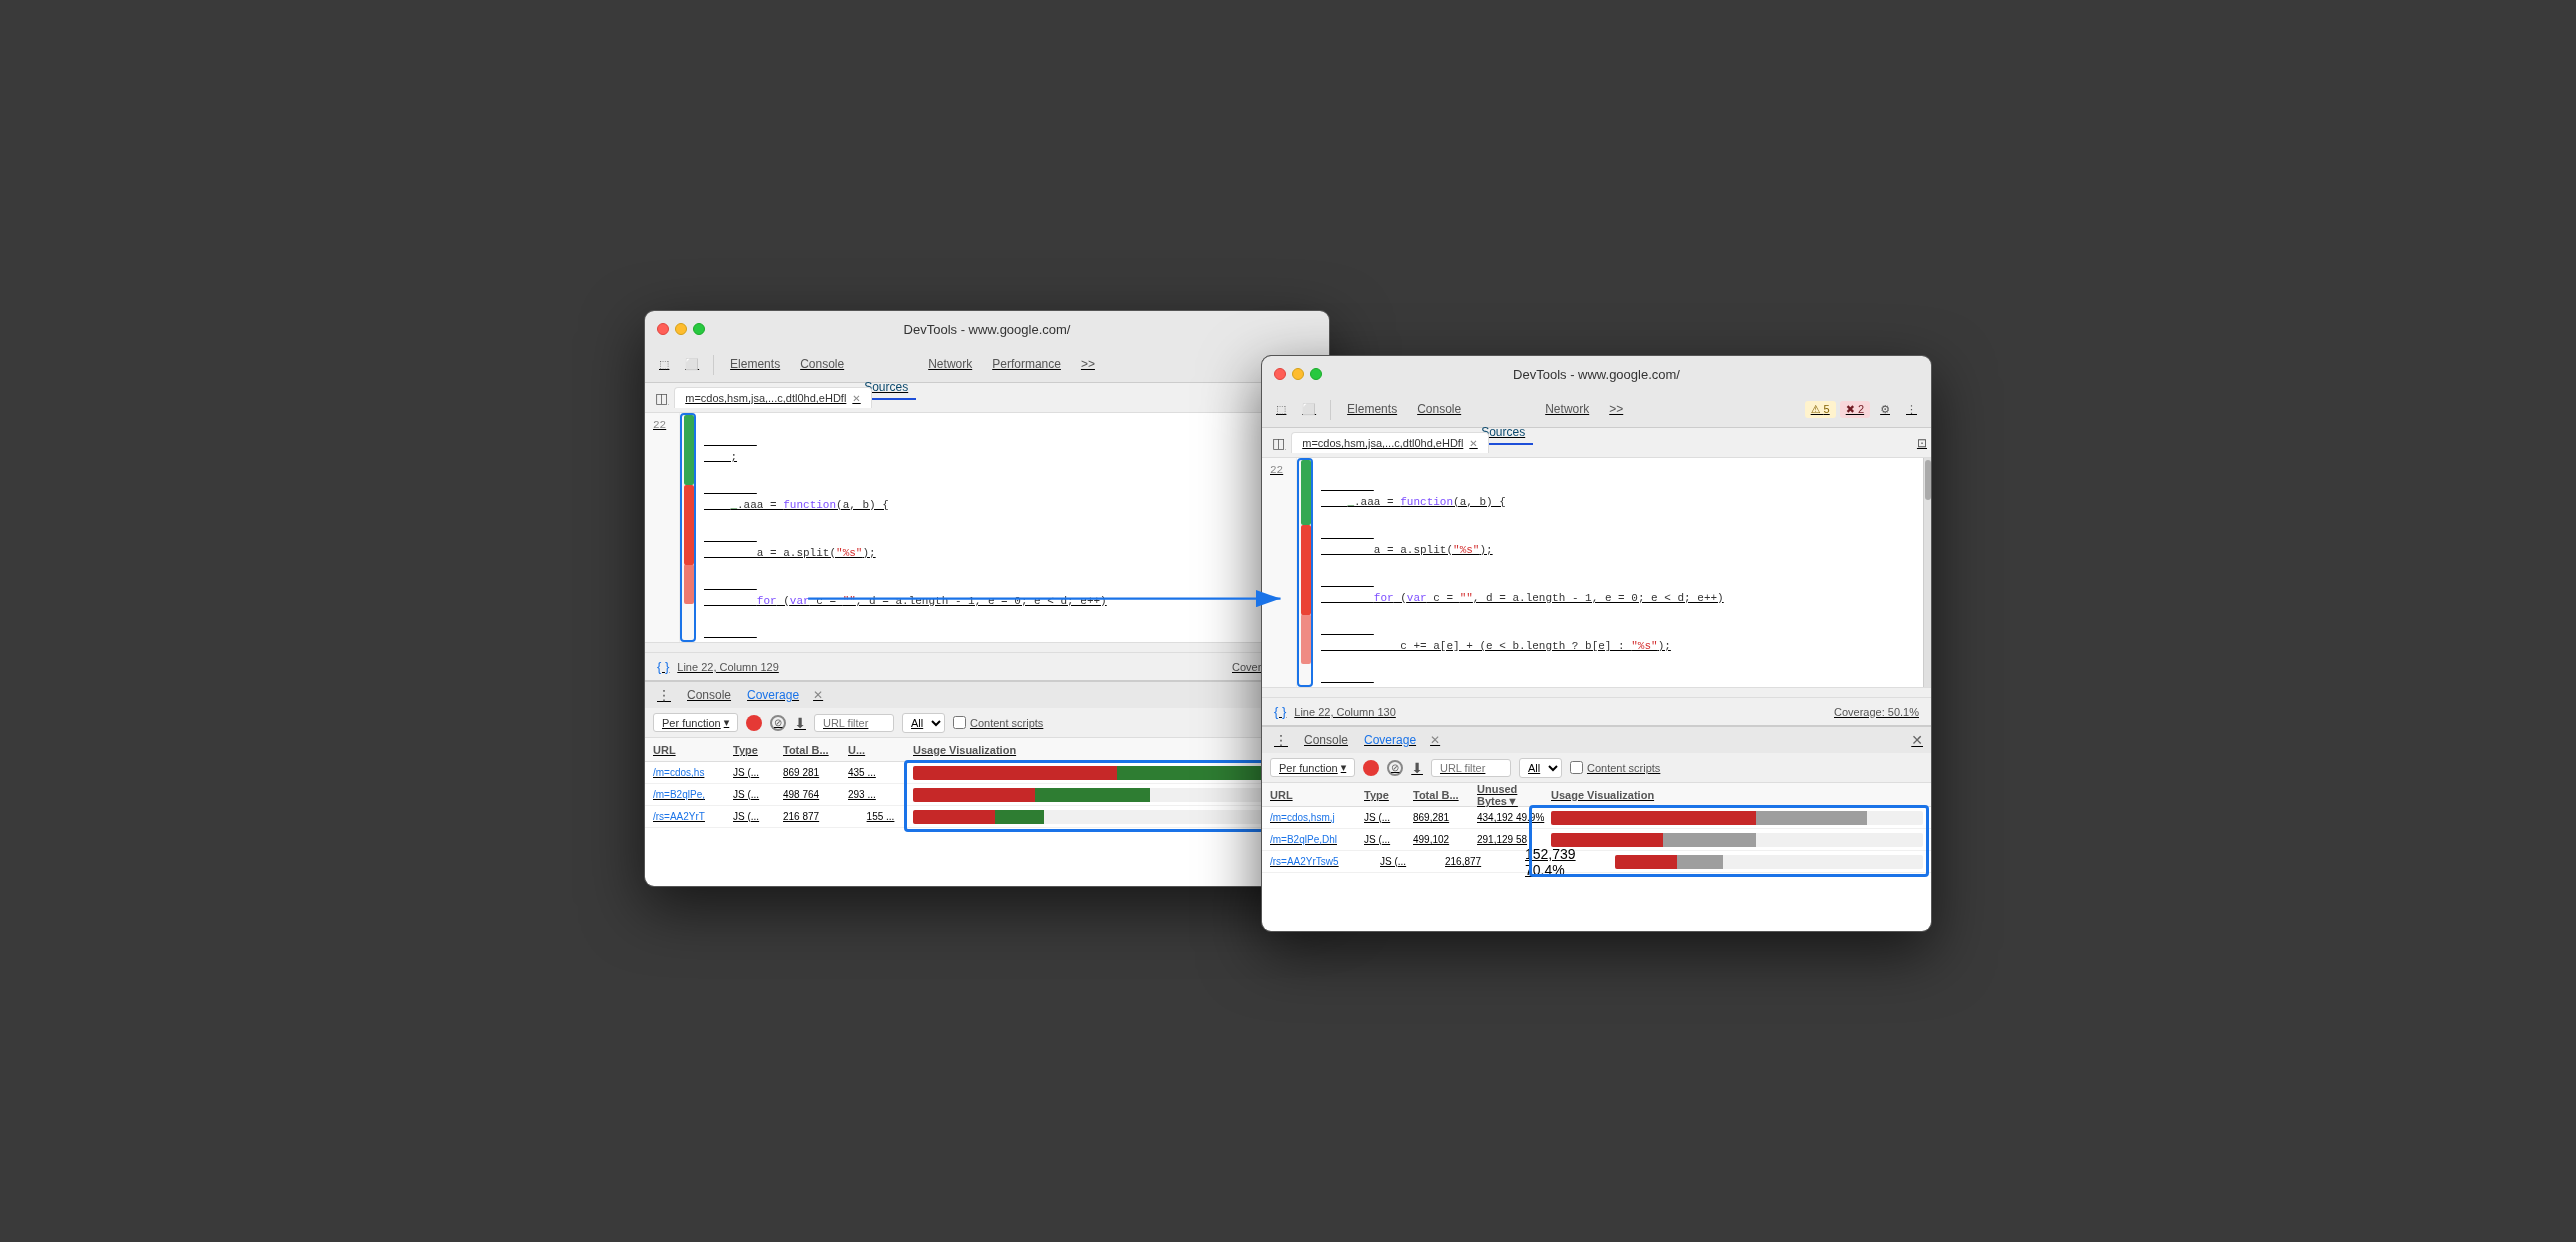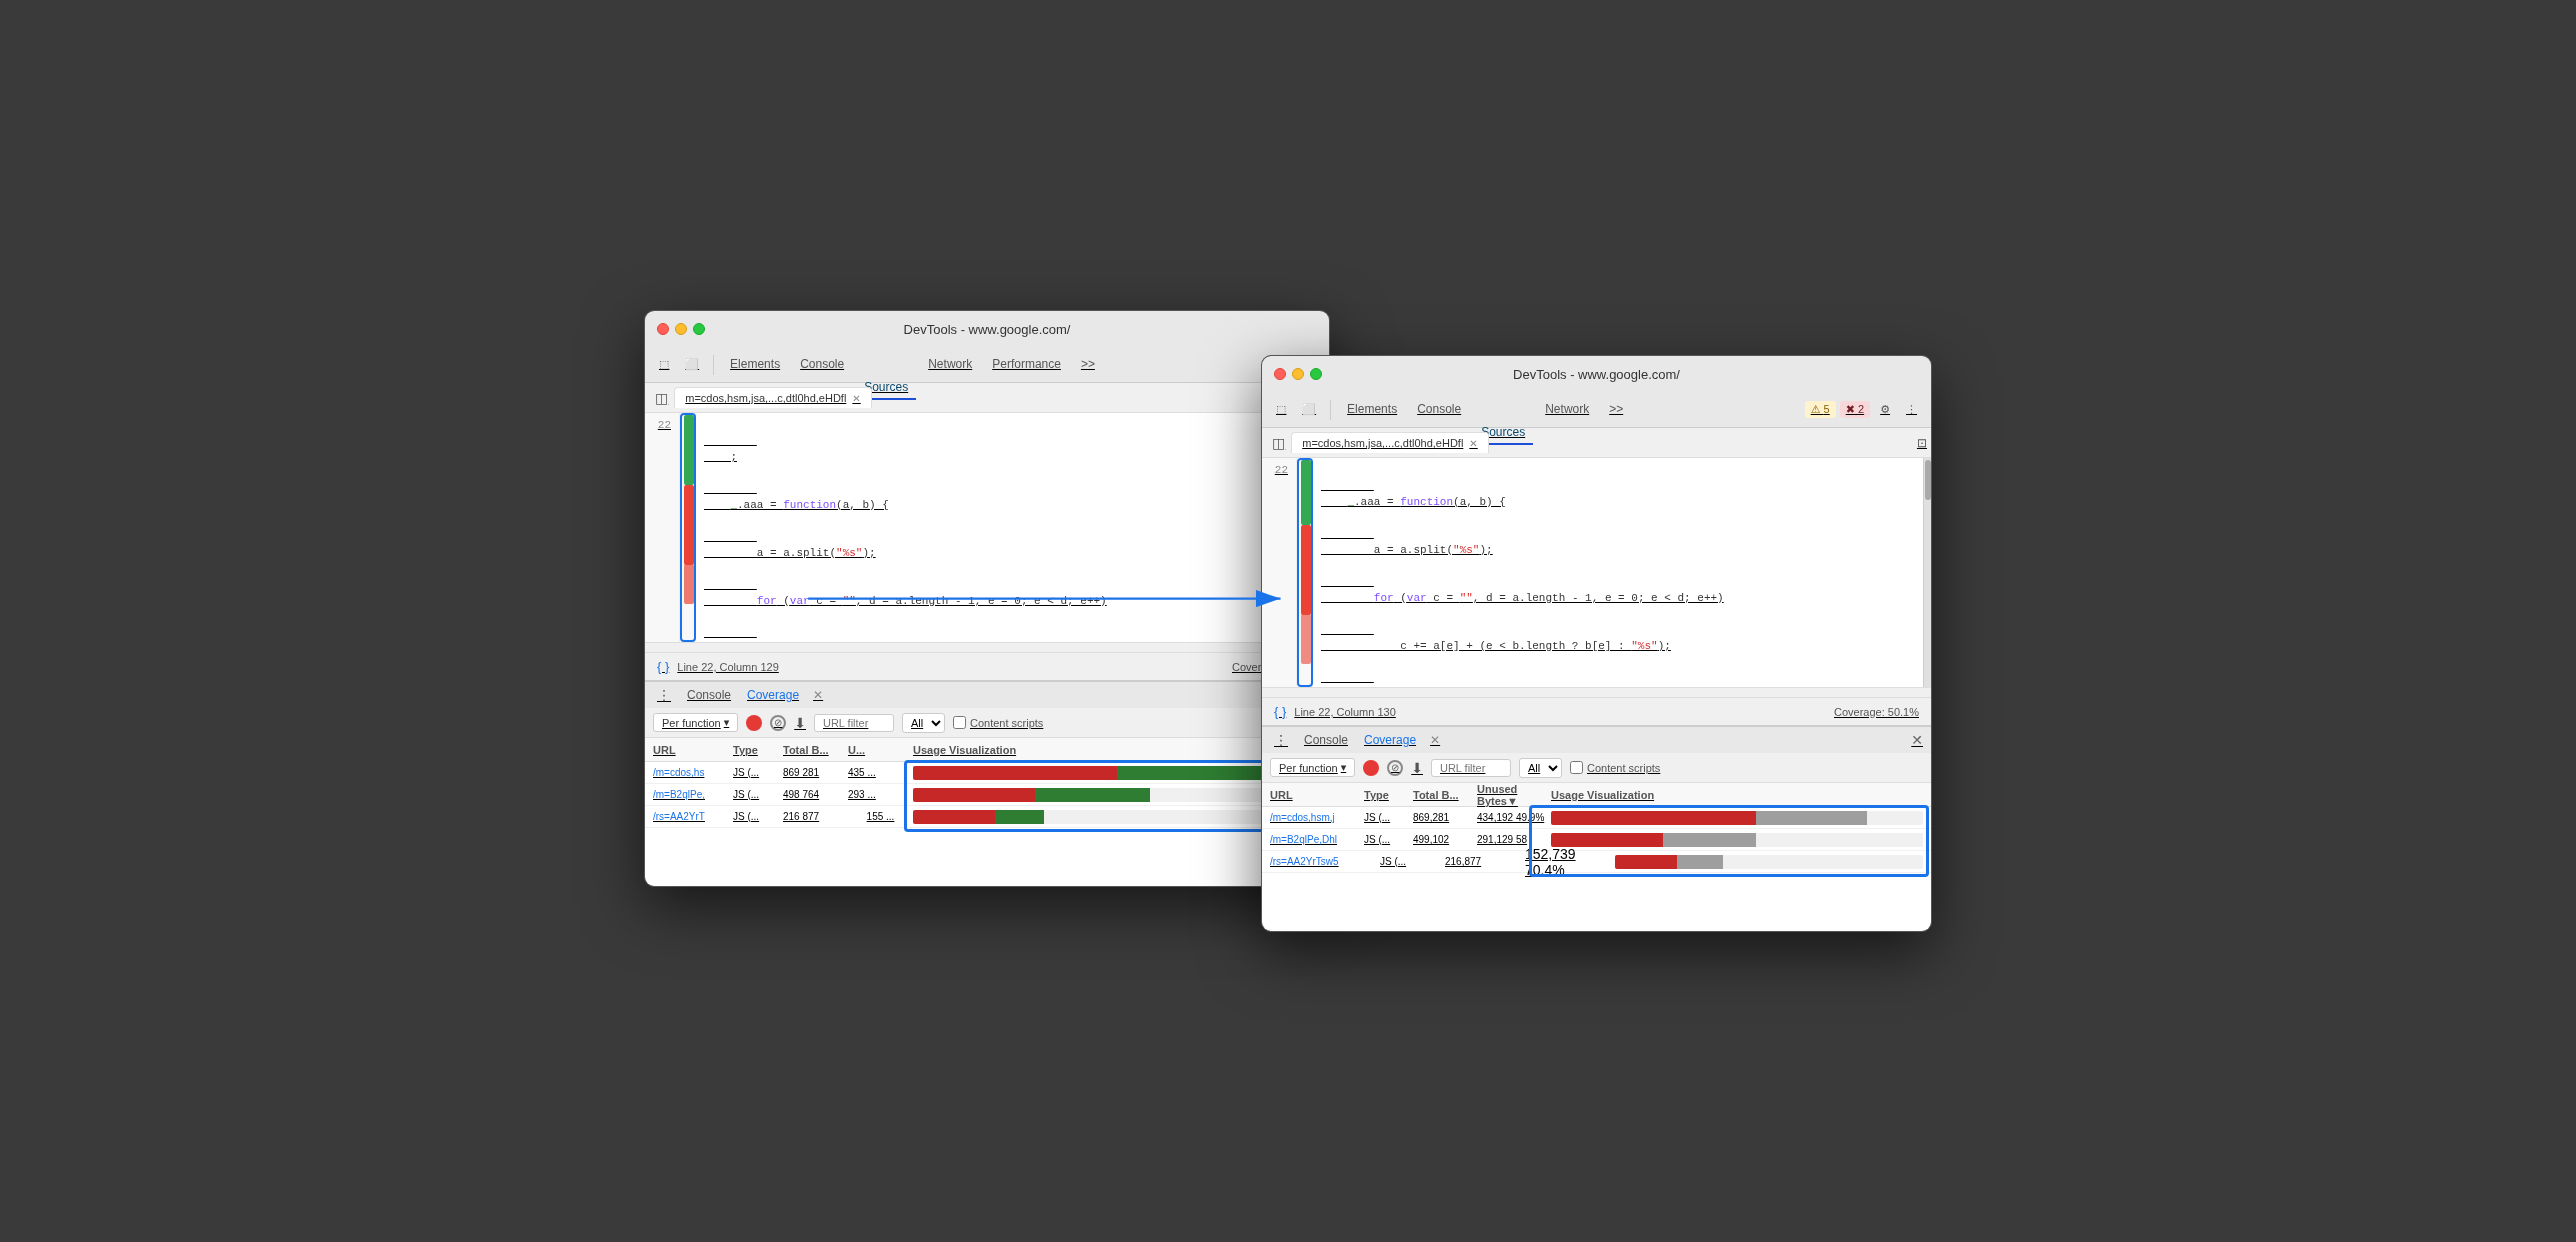--- a/index.html
+++ b/index.html
@@ -197,21 +197,20 @@
 
     .line-numbers {
       background: #f8f8f8;
       color: #888;
       font-family: 'Courier New', monospace;
       font-size: 11px;
       padding: 4px 8px;
       min-width: 35px;
       line-height: 16px;
       border-right: 1px solid #eee;
-      text-align: right;
     }
 
     .code-content {
       font-family: 'Courier New', monospace;
       font-size: 11px;
       padding: 4px 8px;
       line-height: 16px;
       white-space: pre;
       flex: 1;
       overflow: hidden;

